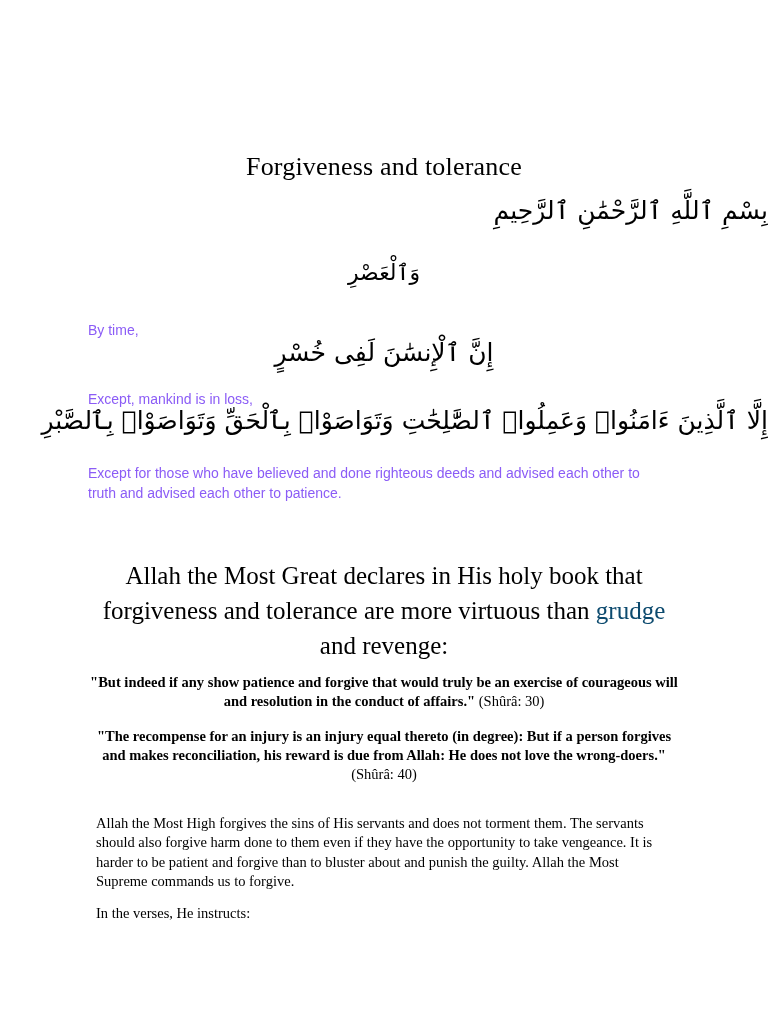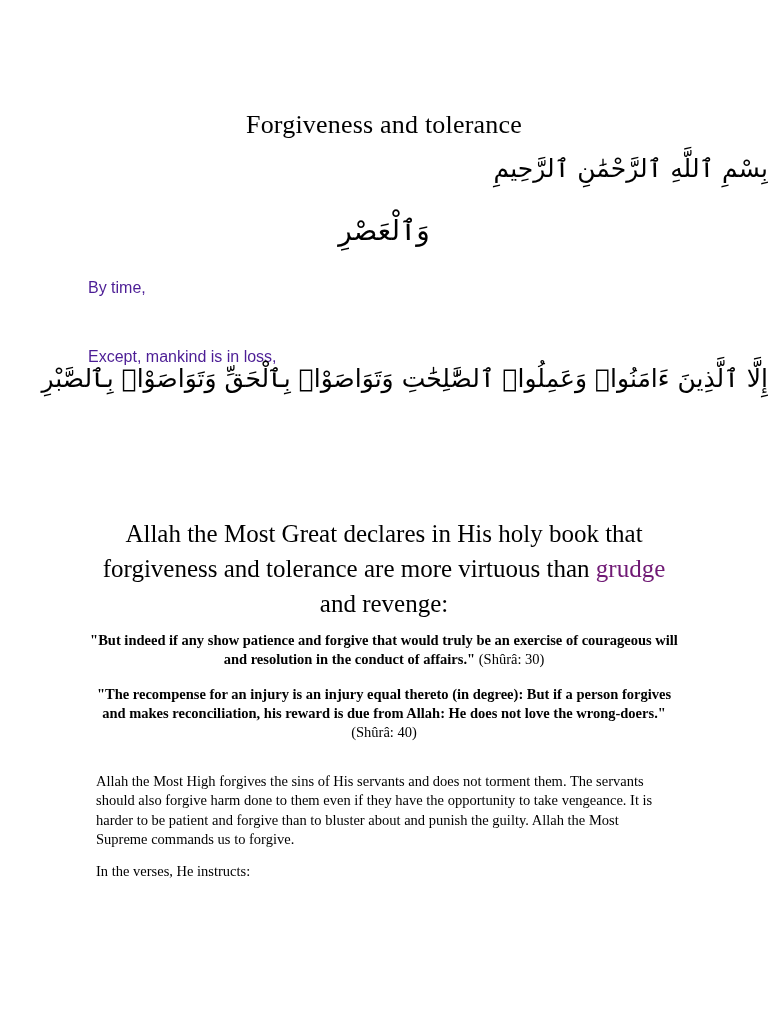--- a/index.html
+++ b/index.html
@@ -14,20 +14,21 @@
     font-family: "Liberation Serif", "DejaVu Serif", serif;
     color: #000000;
     -webkit-font-smoothing: antialiased;
   }
 
   .page {
     position: relative;
     width: 768px;
     height: 968px;
     background: #ffffff;
+    margin-top: 42px;
   }
 
   
   .doc-title {
     position: absolute;
     left: 0;
     top: 92px;
     width: 768px;
     text-align: center;
     font-family: "Liberation Serif", "DejaVu Serif", serif;
@@ -49,63 +50,63 @@
   }
   .arabic-basmala {
     left: 0; top: 152px; width: 768px;
     text-align: right;
     font-size: 25px;
     line-height: 34px;
   }
   .arabic-v1 {
     left: 0; top: 214px; width: 768px;
     text-align: center;
-    font-size: 28px;
+    font-size: 22px;
     line-height: 34px;
   }
   .arabic-v2 {
     left: 0; top: 294px; width: 768px;
     text-align: center;
     font-size: 25px;
     line-height: 34px;
   }
   .arabic-v3 {
     left: 0; top: 362px; width: 768px;
     text-align: right;
     font-size: 25px;
     line-height: 34px;
   }
 
   
   .trans {
     position: absolute;
     font-family: "Liberation Sans", "DejaVu Sans", sans-serif;
-    font-size: 16px;
+    font-size: 14px;
     line-height: 20px;
     font-weight: 400;
-    color: #4c1d95;
+    color: #8b5cf6;
   }
   .trans-1 { left: 88px; top: 278px; }
   .trans-2 { left: 88px; top: 347px; }
   .trans-3 { left: 88px; top: 421px; width: 582px; }
 
   
   .lead-heading {
     position: absolute;
     left: 84px;
     top: 516px;
     width: 600px;
     text-align: center;
     font-family: "Liberation Serif", "DejaVu Serif", serif;
     font-size: 25px;
     font-weight: 400;
     line-height: 35px;
   }
   .lead-heading .accent {
-    color: #701a75;
+    color: #0c4a6e;
   }
 
   
   .quote {
     position: absolute;
     left: 88px;
     width: 592px;
     text-align: center;
     font-family: "Liberation Serif", "DejaVu Serif", serif;
     font-size: 14.5px;
@@ -138,25 +139,27 @@
 <div class="page">
 
   <h1 class="doc-title">Forgiveness and tolerance</h1>
 
   <div class="arabic arabic-basmala">بِسْمِ ٱللَّهِ ٱلرَّحْمَٰنِ ٱلرَّحِيمِ</div>
 
   <div class="arabic arabic-v1">وَٱلْعَصْرِ</div>
 
   <div class="trans trans-1">By time,</div>
 
+  <div class="arabic arabic-v2">إِنَّ ٱلْإِنسَٰنَ لَفِى خُسْرٍ</div>
 
   <div class="trans trans-2">Except, mankind is in loss,</div>
 
   <div class="arabic arabic-v3">إِلَّا ٱلَّذِينَ ءَامَنُوا۟ وَعَمِلُوا۟ ٱلصَّٰلِحَٰتِ وَتَوَاصَوْا۟ بِٱلْحَقِّ وَتَوَاصَوْا۟ بِٱلصَّبْرِ</div>
 
+  <div class="trans trans-3">Except for those who have believed and done righteous deeds and advised each other to truth and advised each other to patience.</div>
 
   <div class="lead-heading">
     <span>Allah the Most Great declares in His holy book that</span>
     <span>forgiveness and tolerance are more virtuous than</span>
     <span class="accent">grudge</span><span> and revenge:</span>
   </div>
 
   <div class="quote quote-1">
     <span>"But indeed if any show patience and forgive that would truly be an exercise of courageous will and resolution in the conduct of affairs."</span><span class="cite"> (Shûrâ: 30)</span>
   </div>

